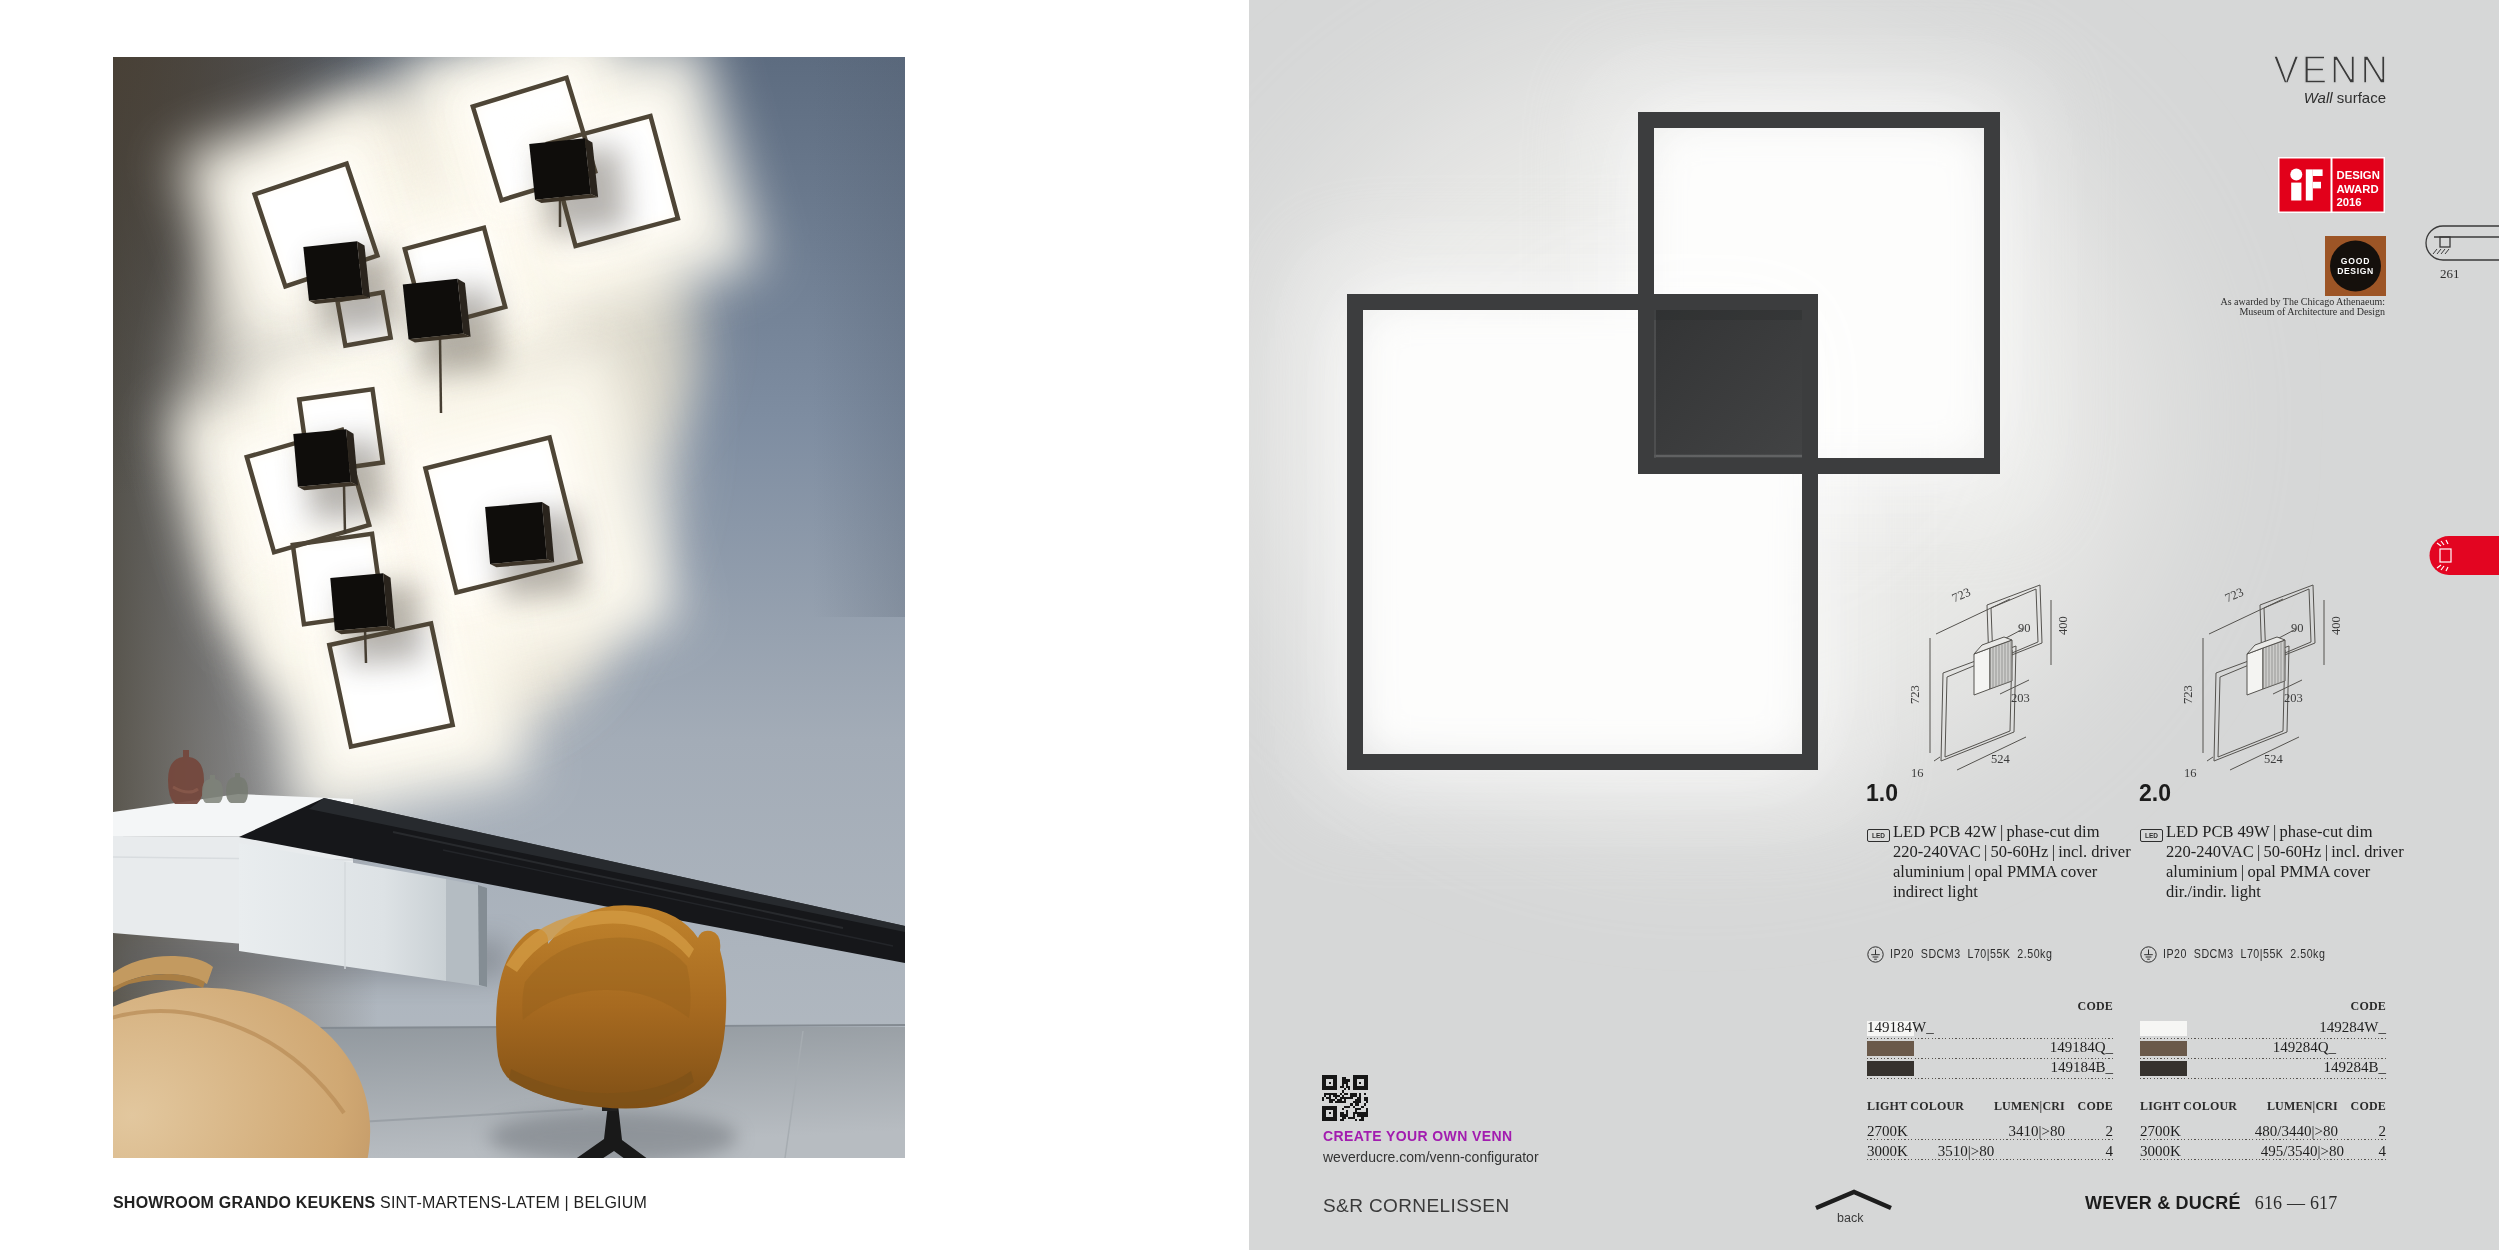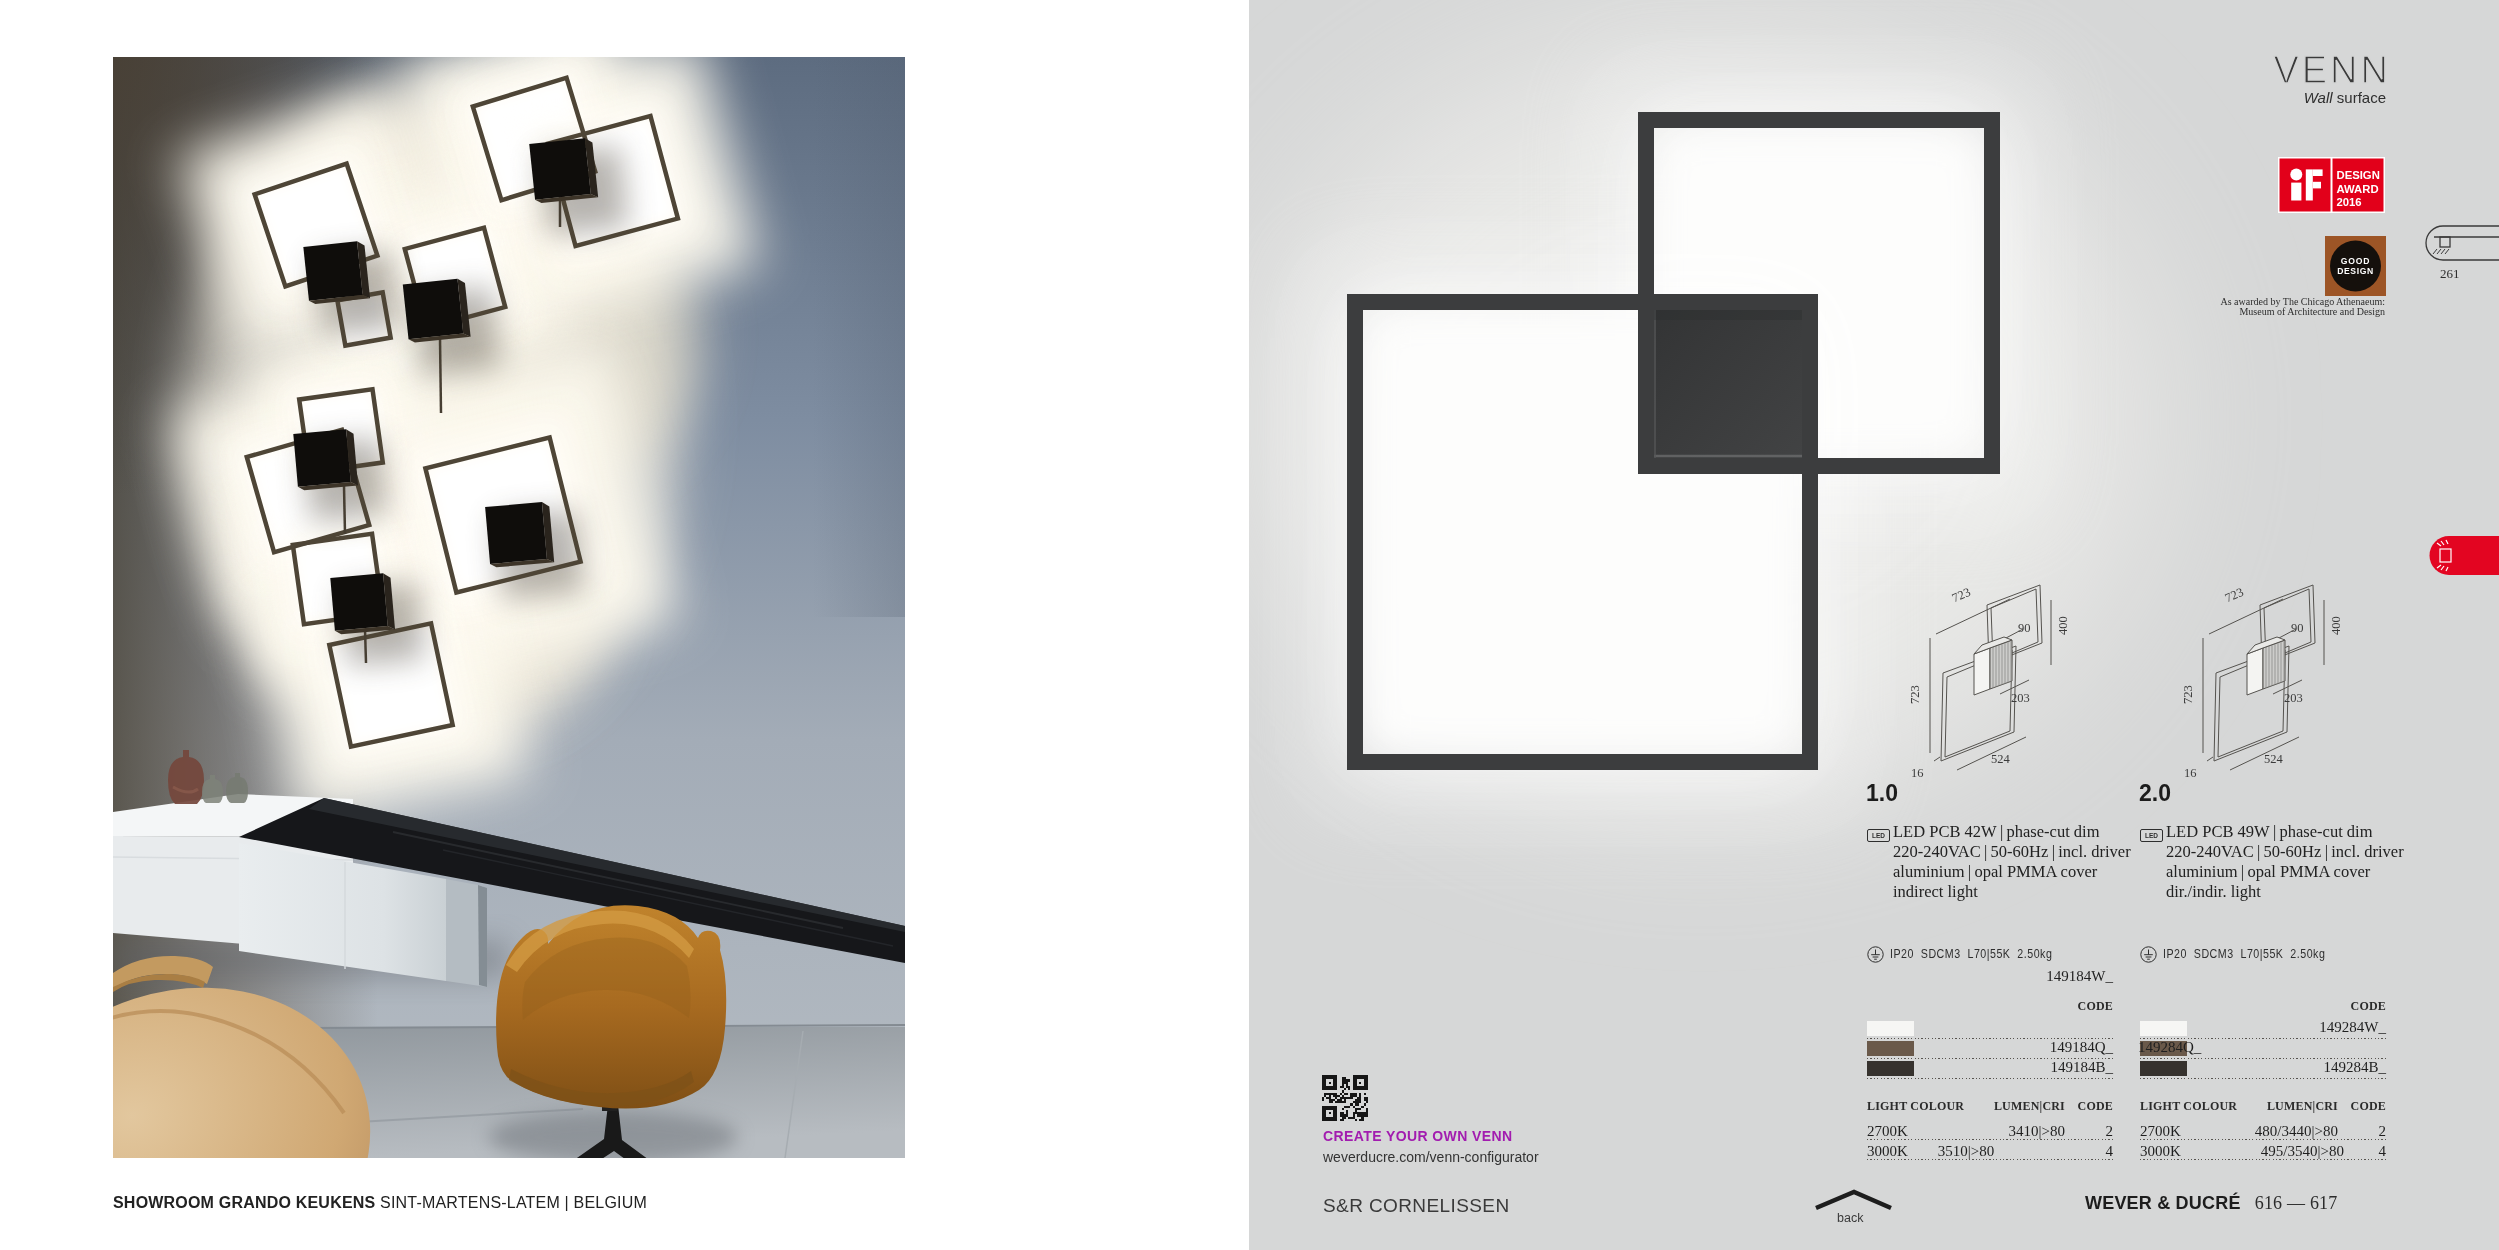--- a/index.html
+++ b/index.html
@@ -709,21 +709,21 @@
         <circle cx="8.5" cy="8.5" r="7.7" fill="none" stroke="#2e2e2e" stroke-width="1"></circle>
         <line x1="8.5" y1="3.5" x2="8.5" y2="8.7" stroke="#2e2e2e" stroke-width="1"></line>
         <line x1="4.2" y1="8.7" x2="12.8" y2="8.7" stroke="#2e2e2e" stroke-width="1"></line>
         <line x1="5.6" y1="11" x2="11.4" y2="11" stroke="#2e2e2e" stroke-width="1"></line>
         <line x1="7.2" y1="13.2" x2="9.8" y2="13.2" stroke="#2e2e2e" stroke-width="1"></line>
       </svg>
       <div style="position:absolute;left:914px;top:946px;font-family:'Liberation Sans',sans-serif;font-size:13px;color:#2e2e2e;letter-spacing:0.6px;transform:scaleX(0.82);transform-origin:0 0;white-space:nowrap">IP20&nbsp; SDCM3&nbsp; L70|55K&nbsp; 2.50kg</div>
 
     <div class="ser thead" style="left:618px;top:999px;width:246px;text-align:right">CODE</div>
 <div style="position:absolute;left:618px;top:1021px;width:47px;height:15px;background:#f6f6f4"></div>
-<div class="ser tcode" style="left:618px;top:968px;width:246px;text-align:right">149184W_</div>
+<div class="ser tcode" style="left:618px;top:1019px;width:246px;">149184W_</div>
 <div style="position:absolute;left:618px;top:1038px;width:246px;background-image:repeating-linear-gradient(90deg,#57544f 0 1.2px,transparent 1.2px 3.4px);height:1.2px;"></div>
 <div style="position:absolute;left:618px;top:1041px;width:47px;height:15px;background:#6a594a"></div>
 <div class="ser tcode" style="left:618px;top:1039px;width:246px;text-align:right">149184Q_</div>
 <div style="position:absolute;left:618px;top:1058px;width:246px;background-image:repeating-linear-gradient(90deg,#57544f 0 1.2px,transparent 1.2px 3.4px);height:1.2px;"></div>
 <div style="position:absolute;left:618px;top:1061px;width:47px;height:15px;background:#36322e"></div>
 <div class="ser tcode" style="left:618px;top:1059px;width:246px;text-align:right">149184B_</div>
 <div style="position:absolute;left:618px;top:1078px;width:246px;background-image:repeating-linear-gradient(90deg,#57544f 0 1.2px,transparent 1.2px 3.4px);height:1.2px;"></div>
 <div class="ser thead" style="left:618px;top:1099px;width:130px">LIGHT COLOUR</div>
 <div class="ser thead" style="left:618px;top:1099px;width:198px;text-align:right">LUMEN|CRI</div>
 <div class="ser thead" style="left:618px;top:1099px;width:246px;text-align:right">CODE</div>
@@ -734,21 +734,21 @@
 <div class="ser tcode" style="left:618px;top:1143px;width:130px">3000K</div>
 <div class="ser tcode" style="left:618px;top:1143px;width:198px;text-align:center">3510|&gt;80</div>
 <div class="ser tcode" style="left:618px;top:1143px;width:246px;text-align:right">4</div>
 <div style="position:absolute;left:618px;top:1159px;width:246px;background-image:repeating-linear-gradient(90deg,#57544f 0 1.2px,transparent 1.2px 3.4px);height:1.2px;"></div>
 
     <div class="ser thead" style="left:891px;top:999px;width:246px;text-align:right">CODE</div>
 <div style="position:absolute;left:891px;top:1021px;width:47px;height:15px;background:#f6f6f4"></div>
 <div class="ser tcode" style="left:891px;top:1019px;width:246px;text-align:right">149284W_</div>
 <div style="position:absolute;left:891px;top:1038px;width:246px;background-image:repeating-linear-gradient(90deg,#57544f 0 1.2px,transparent 1.2px 3.4px);height:1.2px;"></div>
 <div style="position:absolute;left:891px;top:1041px;width:47px;height:15px;background:#6a594a"></div>
-<div class="ser tcode" style="left:889px;top:1039px;width:246px;text-align:left">149284Q_</div>
+<div class="ser tcode" style="left:841px;top:1039px;width:246px;text-align:right">149284Q_</div>
 <div style="position:absolute;left:891px;top:1058px;width:246px;background-image:repeating-linear-gradient(90deg,#57544f 0 1.2px,transparent 1.2px 3.4px);height:1.2px;"></div>
 <div style="position:absolute;left:891px;top:1061px;width:47px;height:15px;background:#36322e"></div>
 <div class="ser tcode" style="left:891px;top:1059px;width:246px;text-align:right">149284B_</div>
 <div style="position:absolute;left:891px;top:1078px;width:246px;background-image:repeating-linear-gradient(90deg,#57544f 0 1.2px,transparent 1.2px 3.4px);height:1.2px;"></div>
 <div class="ser thead" style="left:891px;top:1099px;width:130px">LIGHT COLOUR</div>
 <div class="ser thead" style="left:891px;top:1099px;width:198px;text-align:right">LUMEN|CRI</div>
 <div class="ser thead" style="left:891px;top:1099px;width:246px;text-align:right">CODE</div>
 <div class="ser tcode" style="left:891px;top:1123px;width:130px">2700K</div>
 <div class="ser tcode" style="left:891px;top:1123px;width:198px;text-align:right">480/3440|&gt;80</div>
 <div class="ser tcode" style="left:891px;top:1123px;width:246px;text-align:right">2</div>

